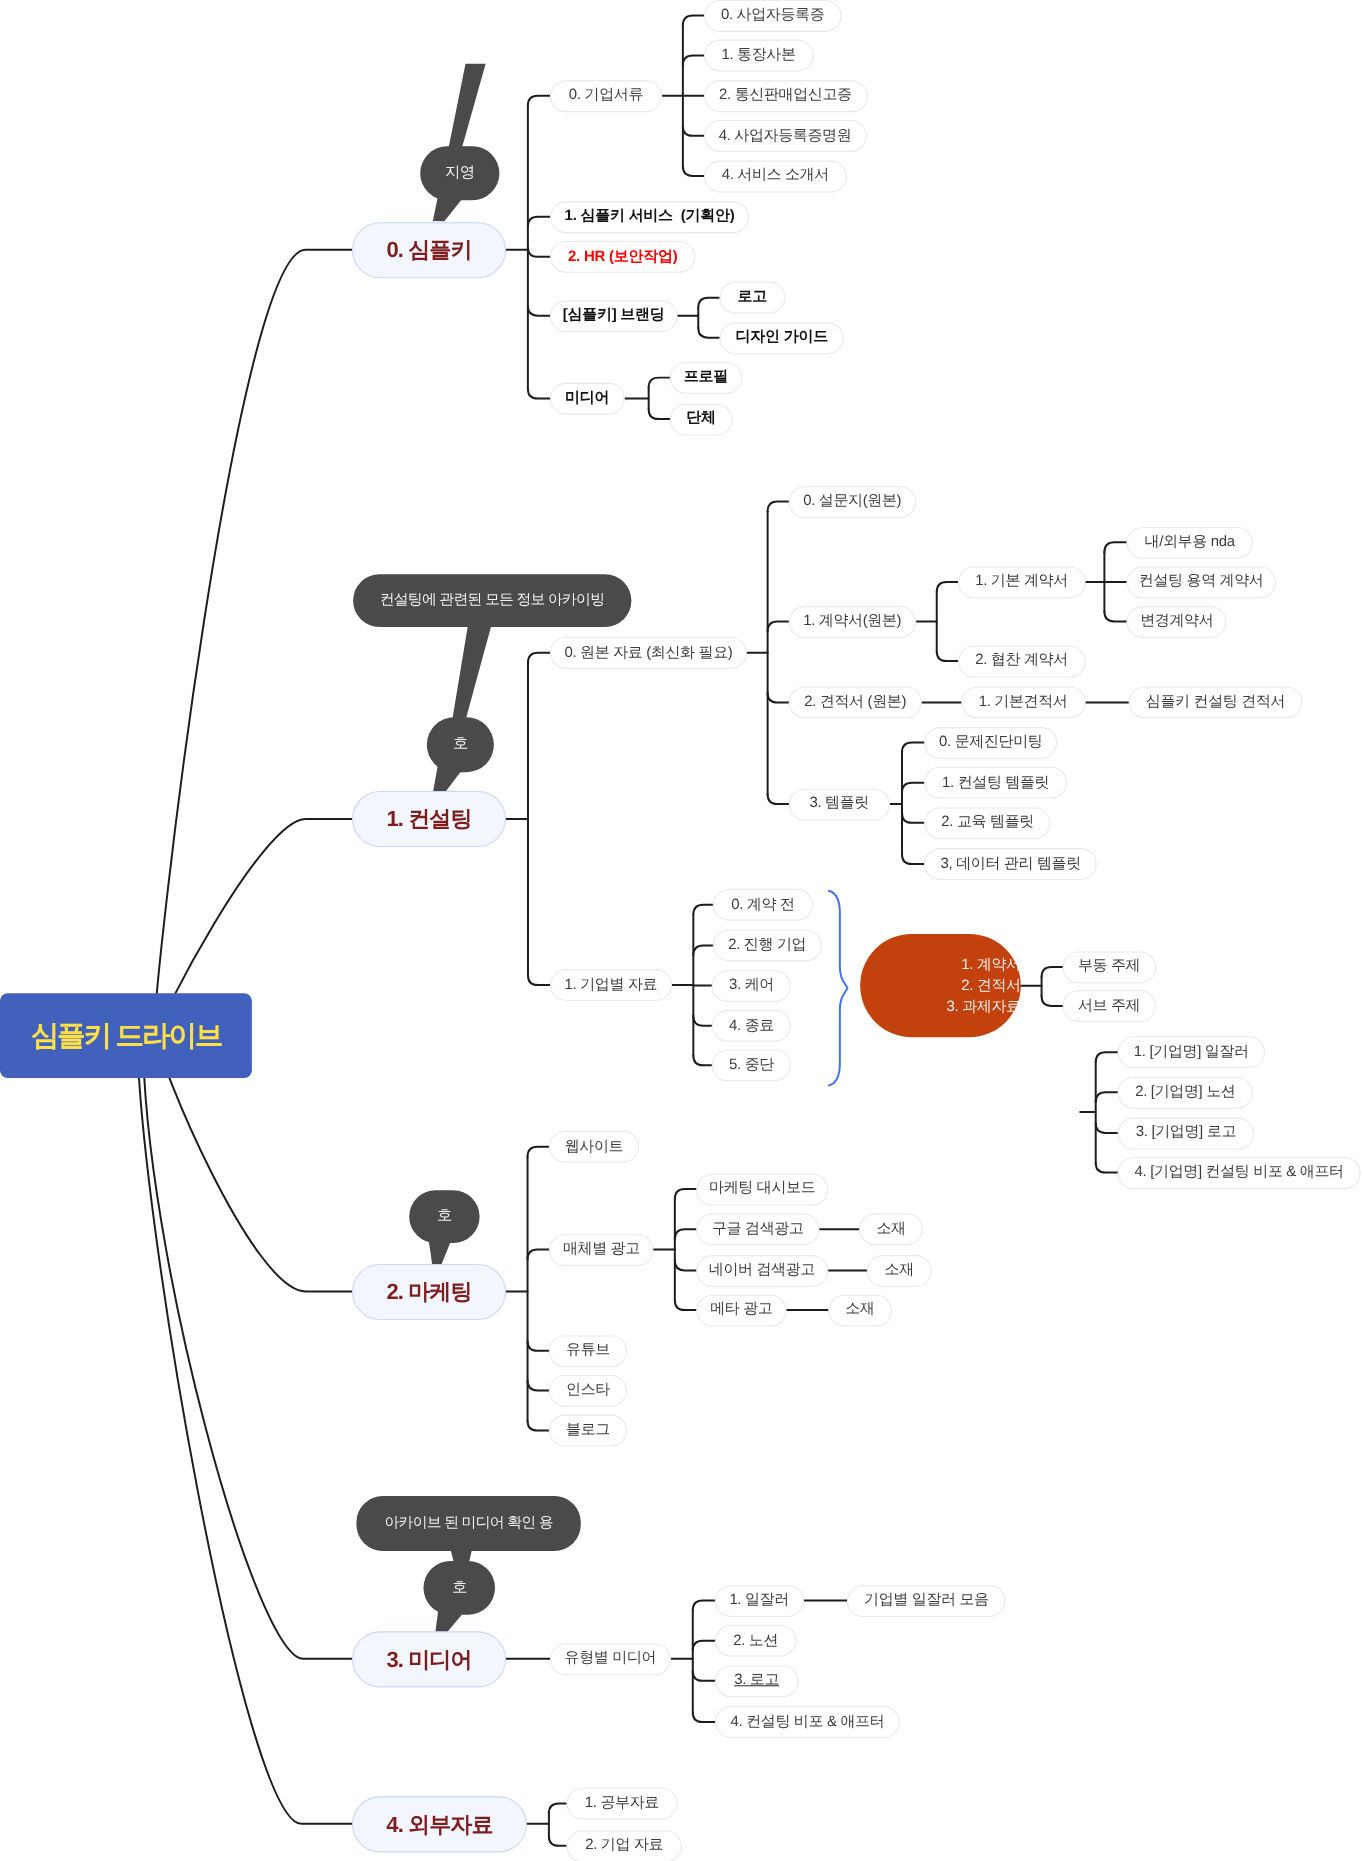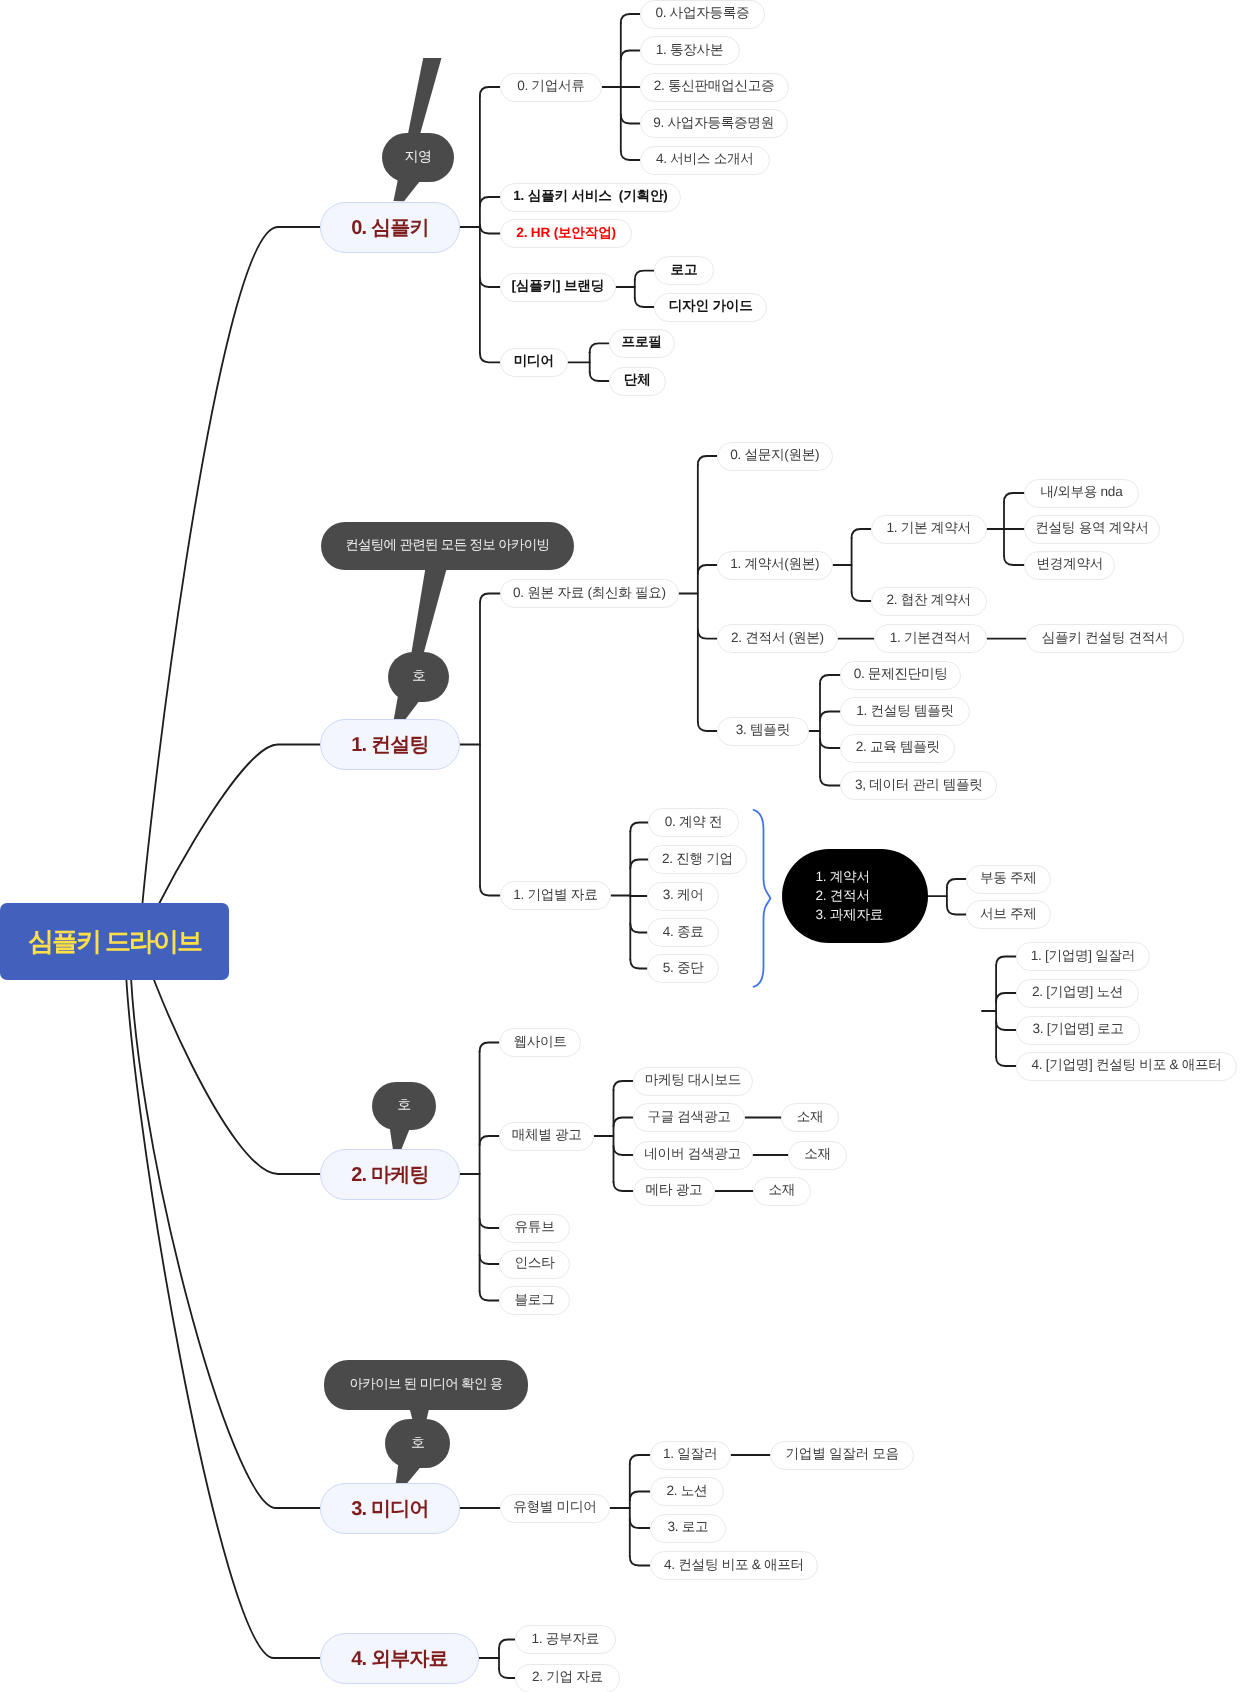--- a/index.html
+++ b/index.html
@@ -17,22 +17,22 @@
            color:#141414;font-size:13.6px;height:29px;padding:0 18px;font-weight:700;letter-spacing:-0.2px;}
   .s-red{background:#fff;border:1.5px solid #e9e9e9;border-radius:15px;
            color:#fe0000;font-size:13.6px;height:29px;padding:0 18px;font-weight:700;letter-spacing:-0.2px;}
   .s-l1{background:#f4f6fd;border:1.5px solid #ccd7fa;border-radius:26px;
         color:#7f1d1d;font-weight:700;font-size:20px;height:51px;padding:0 31px;
         letter-spacing:-0.8px;}
   .s-root{background:#4261bd;border-radius:7px;color:#fde047;font-weight:700;
           font-size:26px;letter-spacing:-2px;}
   .s-dark{background:#4a4a4a;color:#f0f0f0;border-radius:26px;font-size:13.6px;
           padding:0 22px;letter-spacing:-0.3px;}
-  .s-oval{background:#000000;color:#f0f0f0;border-radius:47px;font-size:13.6px;
-          flex-direction:column;align-items:flex-start;justify-content:center;
+  .s-oval{background:#c2410c;color:#f0f0f0;border-radius:47px;font-size:13.6px;
+          flex-direction:column;align-items:flex-end;justify-content:center;
           line-height:18.8px;letter-spacing:-0.3px;padding-left:34px;}
   .s-oval .ln{display:block;}
   .callout{position:absolute;box-sizing:border-box;background:#4a4a4a;color:#f0f0f0;
            border-radius:24px;display:flex;align-items:center;justify-content:center;
            white-space:nowrap;font-size:13.5px;letter-spacing:-0.7px;z-index:3;filter:opacity(100%);}
   .badge{position:absolute;box-sizing:border-box;background:#4a4a4a;color:#f0f0f0;
          border-radius:999px;display:flex;align-items:center;justify-content:center;
          white-space:nowrap;font-size:14px;letter-spacing:-0.6px;z-index:3;filter:opacity(100%);}
 </style>
 </head>
@@ -151,21 +151,21 @@
 <div class="node s-root" style="left: 0px; width: 229px; height: 77px; top: 903px;"><span>심플키 드라이브</span></div>
     <div class="node s-l1" style="left: 319.8px; width: 140.4px; top: 201.5px;"><span>0. 심플키</span></div>
     <div class="node s-plain" style="left: 499.6px; width: 102.5px; top: 72.5px;"><span>0. 기업서류</span></div>
     <div class="node s-bold" style="left: 500px; width: 180.9px; top: 182.5px;"><span>1. 심플키 서비스  (기획안)</span></div>
     <div class="node s-red" style="left: 500px; width: 132.2px; top: 219px;"><span>2. HR (보안작업)</span></div>
     <div class="node s-bold" style="left: 500px; width: 115.7px; top: 272.5px;"><span>[심플키] 브랜딩</span></div>
     <div class="node s-bold" style="left: 500px; width: 67.6px; top: 347.8px;"><span>미디어</span></div>
     <div class="node s-plain" style="left: 639.5px; width: 125.8px; top: -0.5px;"><span>0. 사업자등록증</span></div>
     <div class="node s-plain" style="left: 639.5px; width: 100px; top: 36px;"><span>1. 통장사본</span></div>
     <div class="node s-plain" style="left: 639.5px; width: 149px; top: 72.5px;"><span>2. 통신판매업신고증</span></div>
-    <div class="node s-plain" style="left: 639.5px; width: 148.3px; top: 109px;"><span>9. 사업자등록증명원</span></div>
+    <div class="node s-plain" style="left: 639.5px; width: 148.3px; top: 109px;"><span>4. 사업자등록증명원</span></div>
     <div class="node s-plain" style="left: 639.5px; width: 130.6px; top: 145.5px;"><span>4. 서비스 소개서</span></div>
     <div class="node s-bold" style="left: 653.9px; width: 60px; top: 256.2px;"><span>로고</span></div>
     <div class="node s-bold" style="left: 653.9px; width: 113.5px; top: 292.5px;"><span>디자인 가이드</span></div>
     <div class="node s-bold" style="left: 608.7px; width: 65.9px; top: 328.8px;"><span>프로필</span></div>
     <div class="node s-bold" style="left: 608.7px; width: 57.1px; top: 366.5px;"><span>단체</span></div>
     <div class="node s-l1" style="left: 319.8px; width: 140.4px; top: 719px;"><span>1. 컨설팅</span></div>
     <div class="node s-plain" style="left: 500.2px; width: 178.6px; top: 579px;"><span>0. 원본 자료 (최신화 필요)</span></div>
     <div class="node s-plain" style="left: 499.8px; width: 111.1px; top: 881px;"><span>1. 기업별 자료</span></div>
     <div class="node s-plain" style="left: 716.9px; width: 115.7px; top: 441.5px;"><span>0. 설문지(원본)</span></div>
     <div class="node s-plain" style="left: 716.9px; width: 115.7px; top: 550.5px;"><span>1. 계약서(원본)</span></div>
@@ -204,21 +204,21 @@
     <div class="node s-plain" style="left: 632.6px; width: 112.6px; top: 1103px;"><span>구글 검색광고</span></div>
     <div class="node s-plain" style="left: 632.6px; width: 120px; top: 1140.5px;"><span>네이버 검색광고</span></div>
     <div class="node s-plain" style="left: 632.6px; width: 82.7px; top: 1176.5px;"><span>메타 광고</span></div>
     <div class="node s-plain" style="left: 781px; width: 58.2px; top: 1103px;"><span>소재</span></div>
     <div class="node s-plain" style="left: 788.4px; width: 58.2px; top: 1140.5px;"><span>소재</span></div>
     <div class="node s-plain" style="left: 752.6px; width: 58.2px; top: 1176.5px;"><span>소재</span></div>
     <div class="node s-l1" style="left: 319.8px; width: 140.4px; top: 1482.5px;"><span>3. 미디어</span></div>
     <div class="node s-plain" style="left: 499.9px; width: 110px; top: 1493.5px;"><span>유형별 미디어</span></div>
     <div class="node s-plain" style="left: 649.7px; width: 80.9px; top: 1440.5px;"><span>1. 일잘러</span></div>
     <div class="node s-plain" style="left: 649.7px; width: 74.5px; top: 1477px;"><span>2. 노션</span></div>
-    <div class="node s-plain" style="left: 649.7px; width: 76.3px; top: 1513.5px;"><span>3. 로고</span></div>
+    <div class="node s-plain" style="left: 649.7px; width: 76.3px; top: 1513.5px; text-decoration: underline;"><span>3. 로고</span></div>
     <div class="node s-plain" style="left: 649.7px; width: 168.6px; top: 1551px;"><span>4. 컨설팅 비포 &amp; 애프터</span></div>
     <div class="node s-plain" style="left: 770.3px; width: 143.8px; top: 1440.5px;"><span>기업별 일잘러 모음</span></div>
     <div class="node s-l1" style="left: 319.8px; width: 159.4px; top: 1632.5px;"><span>4. 외부자료</span></div>
     <div class="node s-plain" style="left: 514.5px; width: 101.6px; top: 1625px;"><span>1. 공부자료</span></div>
     <div class="node s-plain" style="left: 514.5px; width: 105.9px; top: 1663.5px;"><span>2. 기업 자료</span></div>
     <div class="badge" style="left: 382px; top: 133.3px; width: 72px; height: 49px;">
       <span>지영</span>
     </div>
     <div class="callout" style="left: 320.6px; top: 522px; width: 253.3px; height: 47.5px;">
       <span>컨설팅에 관련된 모든 정보 아카이빙</span>

